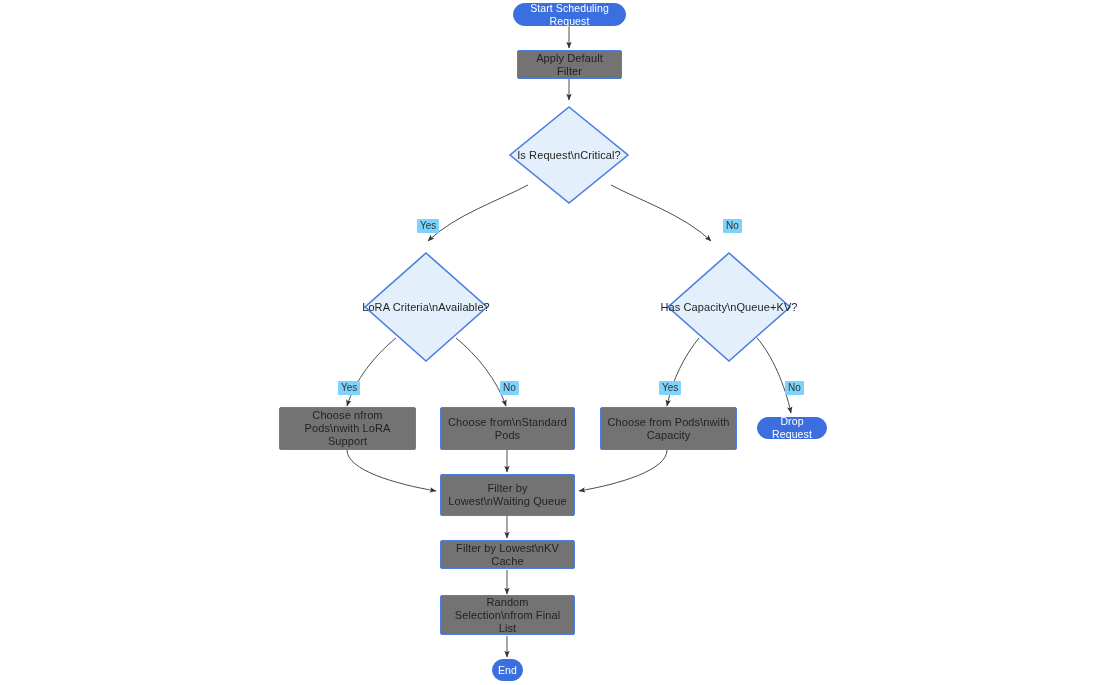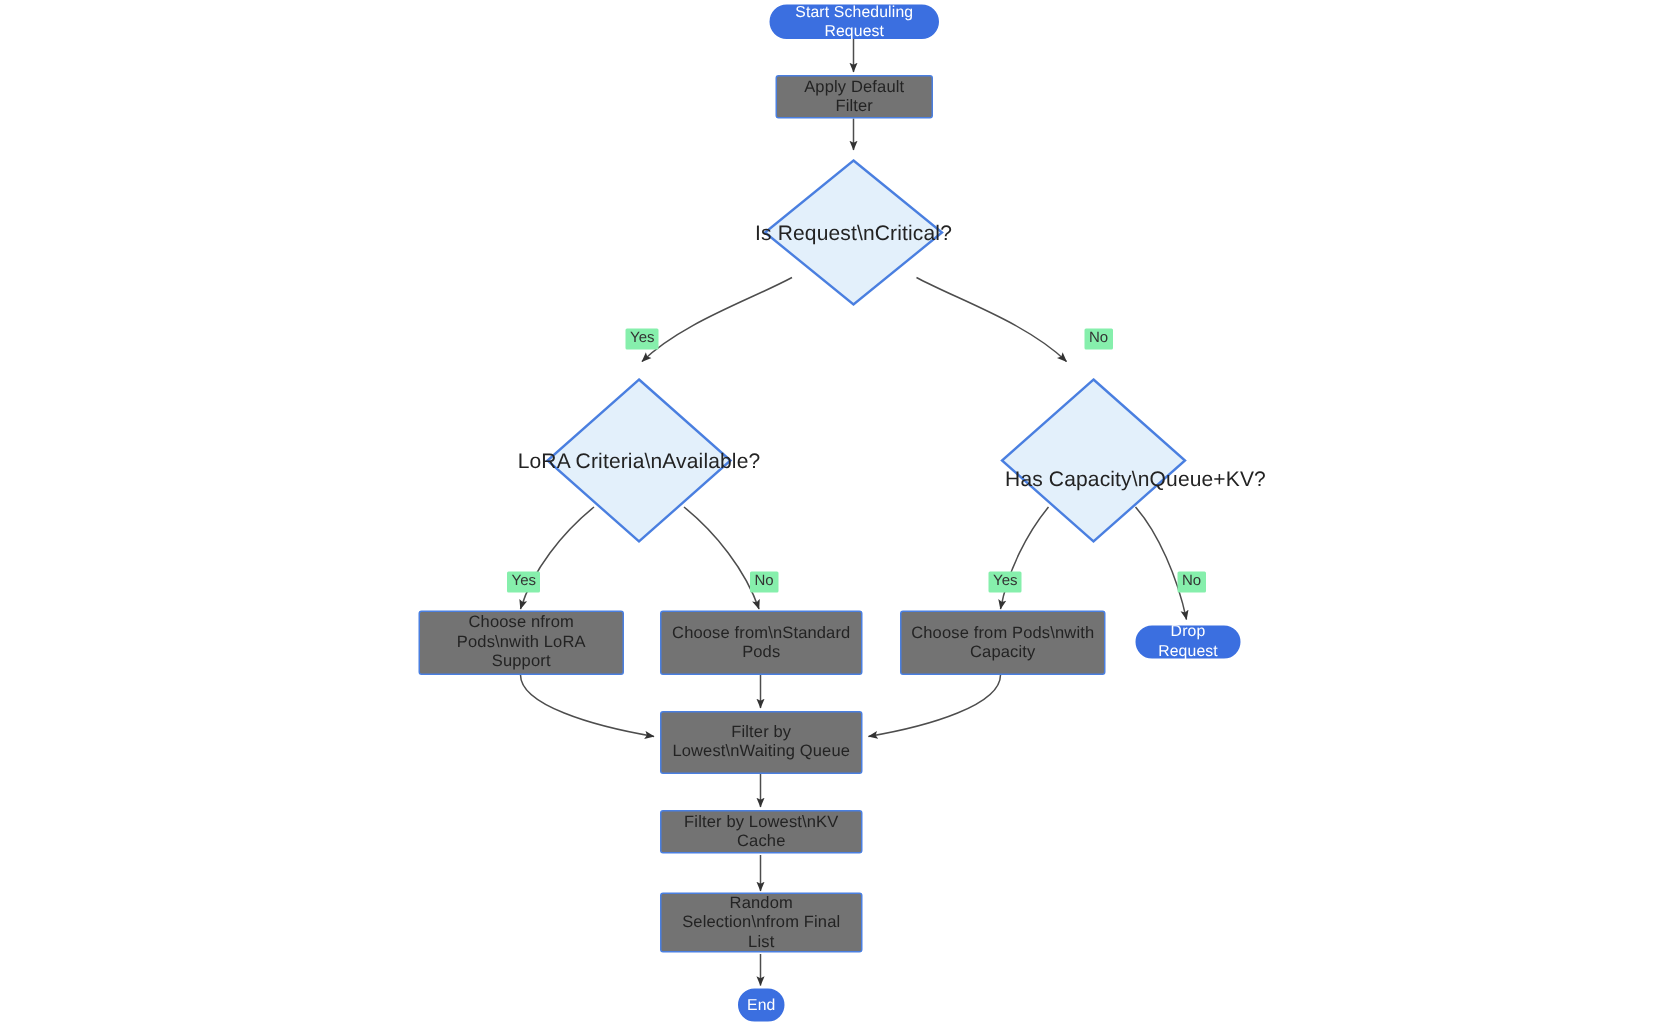--- a/index.html
+++ b/index.html
@@ -50,33 +50,33 @@
     color: #ffffff;
     font-weight: normal;
     font-size: 10.5px;
     border-radius: 999px;
     padding: 0 10px;
   }
   .node.decision-label {
     background: transparent;
     border: none;
     color: #232323;
-    font-size: 14px;
+    font-size: 11px;
     white-space: nowrap;
   }
   .diamond {
     position: absolute;
   }
   .diamond svg {
     display: block;
     overflow: visible;
   }
   .edge-label {
     position: absolute;
-    background: #86efac;
+    background: #7dd3fc;
     color: #333333;
     font-size: 10px;
     line-height: 12px;
     padding: 1px 3px;
     border-radius: 1px;
     white-space: nowrap;
   }
 </style>
 </head>
 <body>
@@ -141,21 +141,21 @@
   </div>
 
   <div class="node terminal" style="left:513px; top:3px; width:113px; height:23px;">Start Scheduling Request</div>
 
   <div class="node process" style="left:517px; top:50px; width:105px; height:29px;">Apply Default Filter</div>
 
   <div class="node decision-label" style="left:509px; top:140px; width:120px; height:30px;">Is Request\nCritical?</div>
 
   <div class="node decision-label" style="left:356px; top:292px; width:140px; height:30px;">LoRA Criteria\nAvailable?</div>
 
-  <div class="node decision-label" style="left:659px; top:304px; width:140px; height:30px;margin-left:28px;">Has Capacity\nQueue+KV?</div>
+  <div class="node decision-label" style="left:659px; top:292px; width:140px; height:30px;">Has Capacity\nQueue+KV?</div>
 
   <div class="node process" style="left:279px; top:407px; width:137px; height:43px;">Choose nfrom Pods\nwith LoRA Support</div>
 
   <div class="node process" style="left:440px; top:407px; width:135px; height:43px;">Choose from\nStandard Pods</div>
 
   <div class="node process" style="left:600px; top:407px; width:137px; height:43px;">Choose from Pods\nwith Capacity</div>
 
   <div class="node terminal" style="left:757px; top:417px; width:70px; height:22px;">Drop Request</div>
 
   <div class="node process" style="left:440px; top:474px; width:135px; height:42px;">Filter by Lowest\nWaiting Queue</div>

